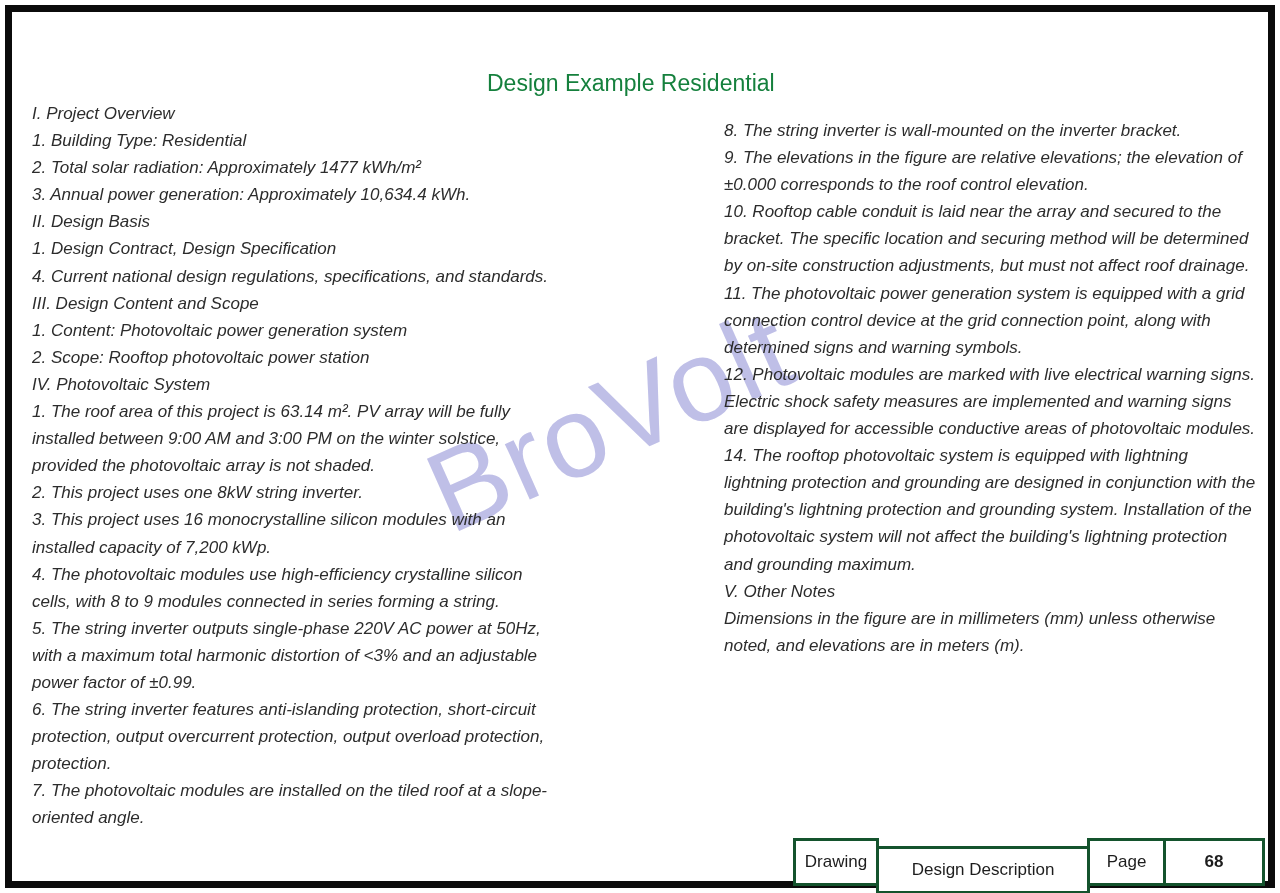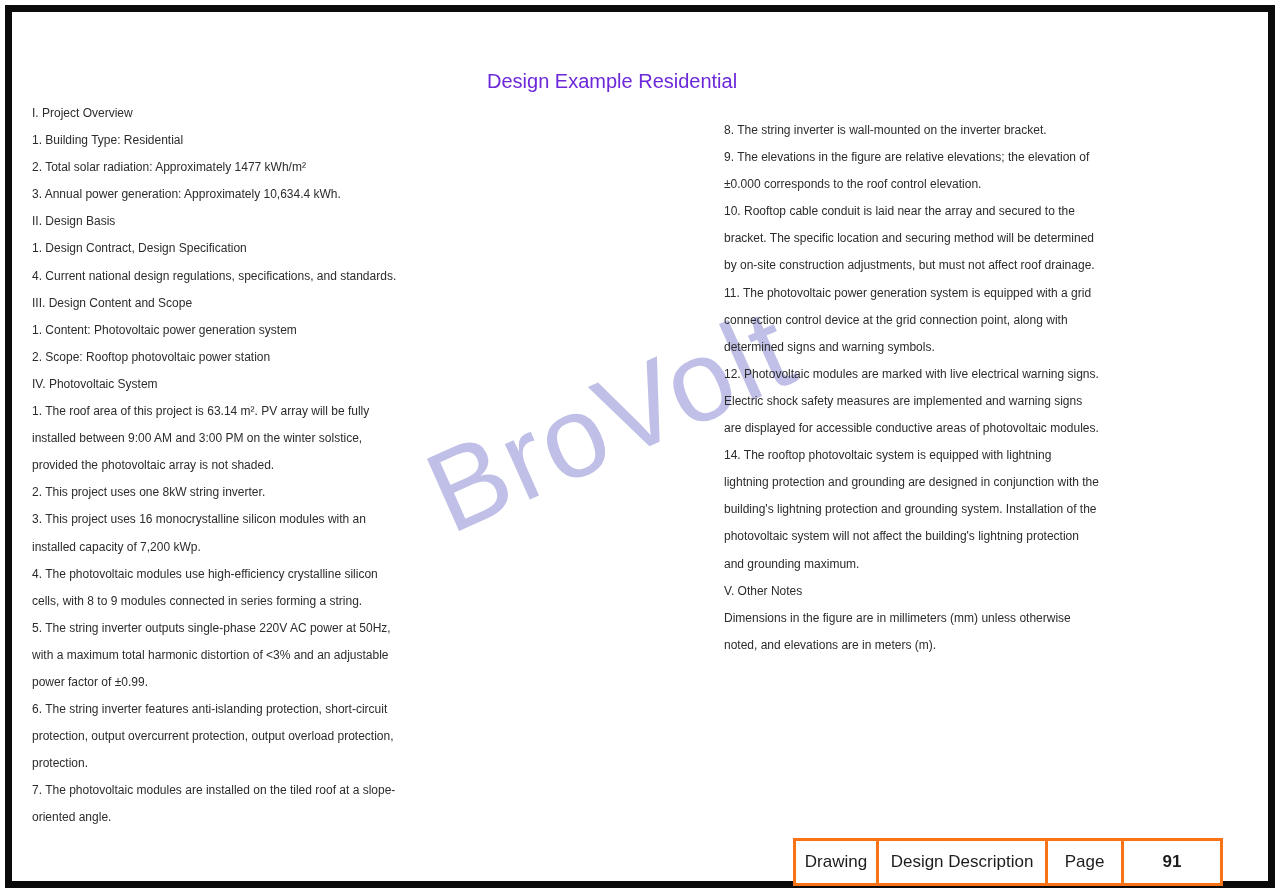--- a/index.html
+++ b/index.html
@@ -28,55 +28,56 @@
     letter-spacing: 2px;
     color: #b9b9e5;
     opacity: 0.9;
     white-space: nowrap;
     z-index: 0;
     user-select: none;
   }
   .doc-title {
     position: absolute;
     left: 487px; top: 70px;
-    font-size: 20px;
-    color: #6d28d9;
+    font-size: 23px;
+    color: #15803d;
     z-index: 2;
     white-space: nowrap;
   }
   .col {
     position: absolute;
-    font-size: 12px;
+    font-size: 17px;
     line-height: 27.1px;
     color: #2c2c2c;
     z-index: 2;
+    font-style: italic;
   }
   .col .text-line { white-space: nowrap; }
   .col-left  { left: 32px;  top: 100px; width: 625px; }
   .col-right { left: 708px; top: 117px; width: 590px; margin-left: 16px; }
   .titleblock {
     position: absolute;
     left: 793px; top: 838px;
     display: flex;
     z-index: 3;
   }
   .tb-cell {
     display: flex;
     align-items: center;
     justify-content: center;
     height: 48px;
     box-sizing: border-box;
-    border: 3px solid #f97316;
+    border: 3px solid #14532d;
     background: #ffffff;
     font-size: 17px;
     color: #1d1d1d;
   }
   .tb-cell + .tb-cell { margin-left: -3px; }
   .tb-drawing { width: 86px; }
-  .tb-desc    { width: 172px; }
+  .tb-desc    { width: 214px; margin-top: 8px; }
   .tb-page    { width: 79px; }
   .tb-num     { width: 102px; font-weight: bold; }
 </style>
 </head>
 <body>
 
 <div class="page">
 
   <div class="watermark">BroVolt</div>
 
@@ -134,16 +135,16 @@
       <div class="text-line">and grounding maximum.</div>
       <div class="text-line">V. Other Notes</div>
       <div class="text-line">Dimensions in the figure are in millimeters (mm) unless otherwise</div>
       <div class="text-line">noted, and elevations are in meters (m).</div>
     </div>
 
   <div class="titleblock">
     <div class="tb-cell tb-drawing">Drawing</div>
     <div class="tb-cell tb-desc">Design Description</div>
     <div class="tb-cell tb-page">Page</div>
-    <div class="tb-cell tb-num">91</div>
+    <div class="tb-cell tb-num">68</div>
   </div>
 
 </div>
 
 </body></html>

